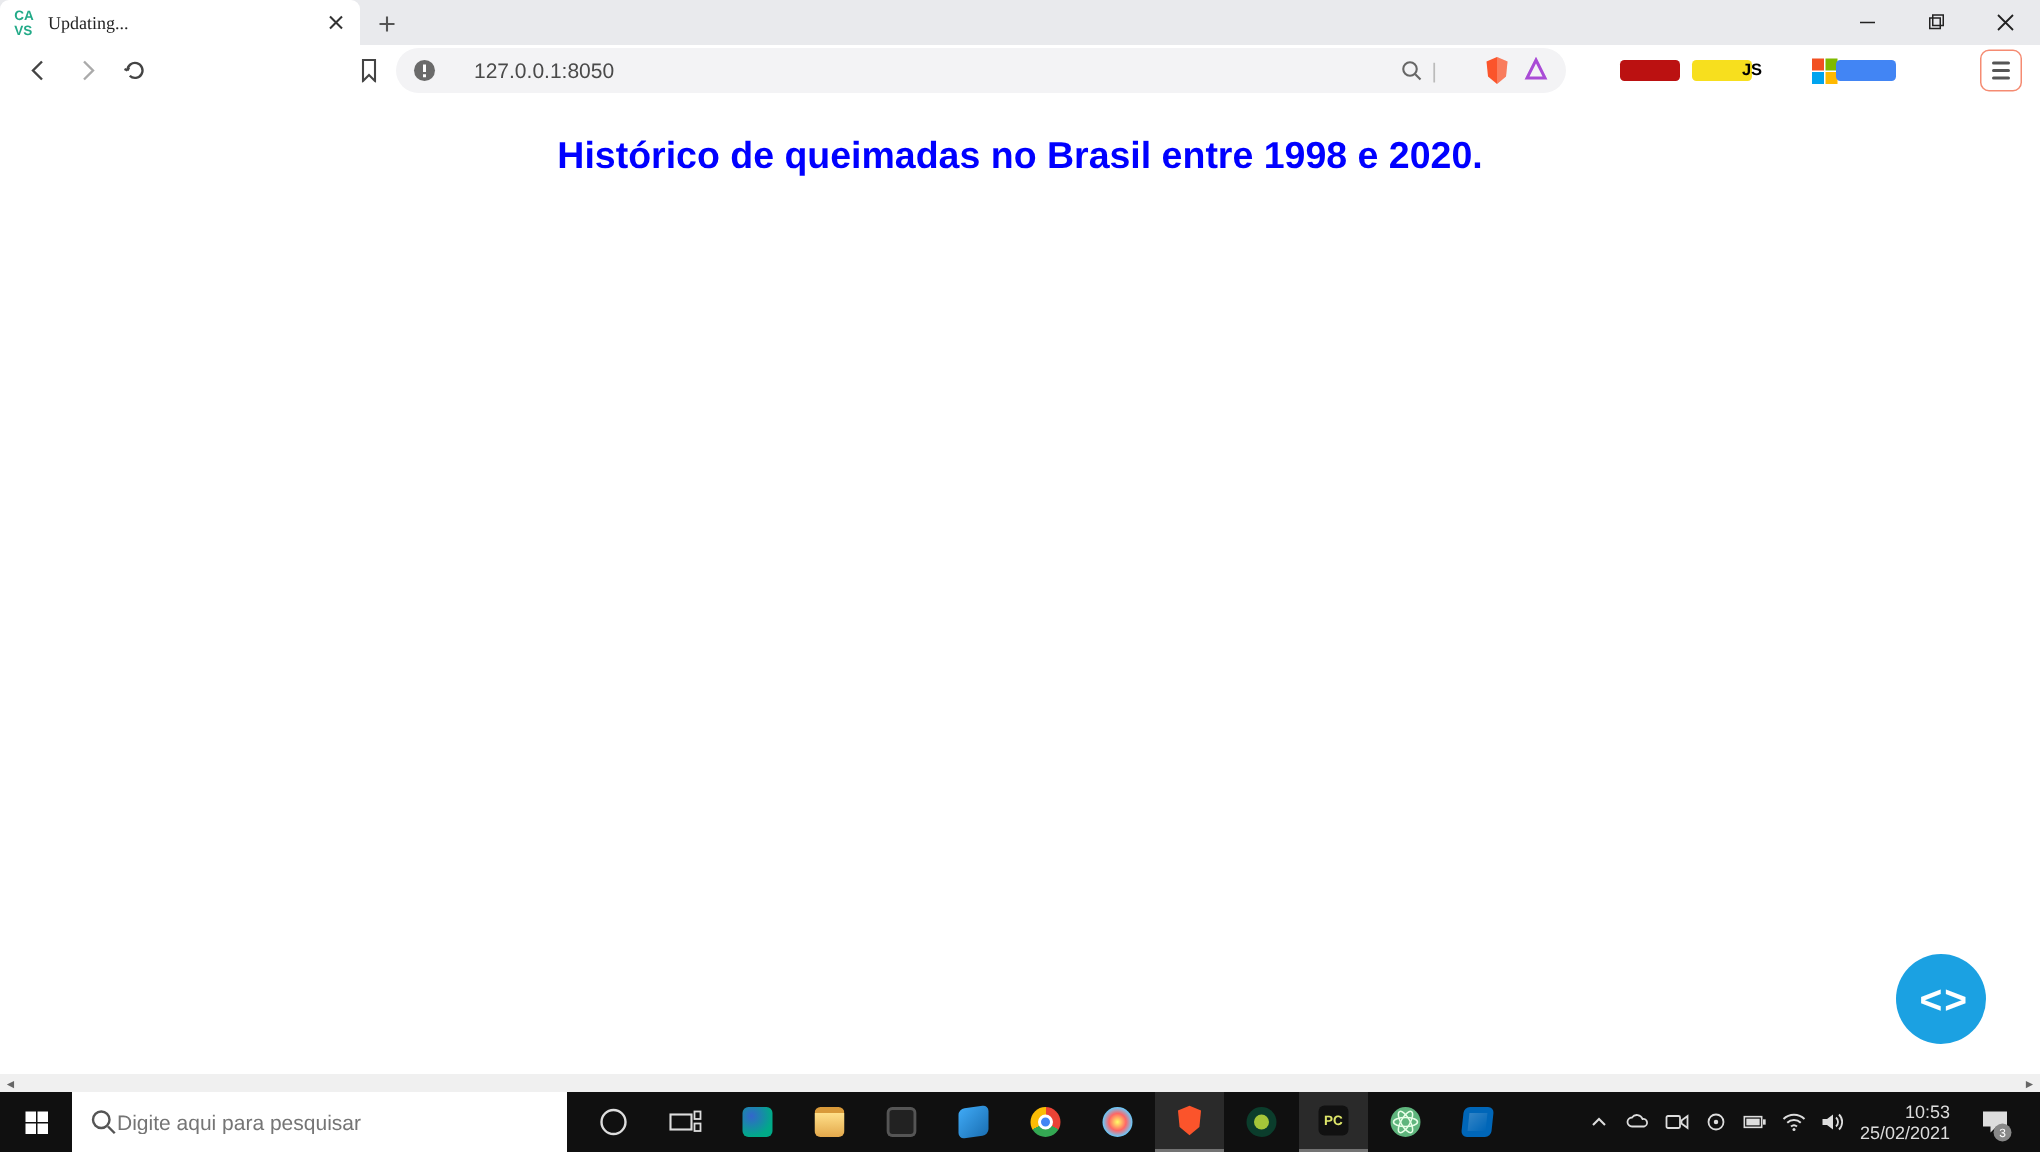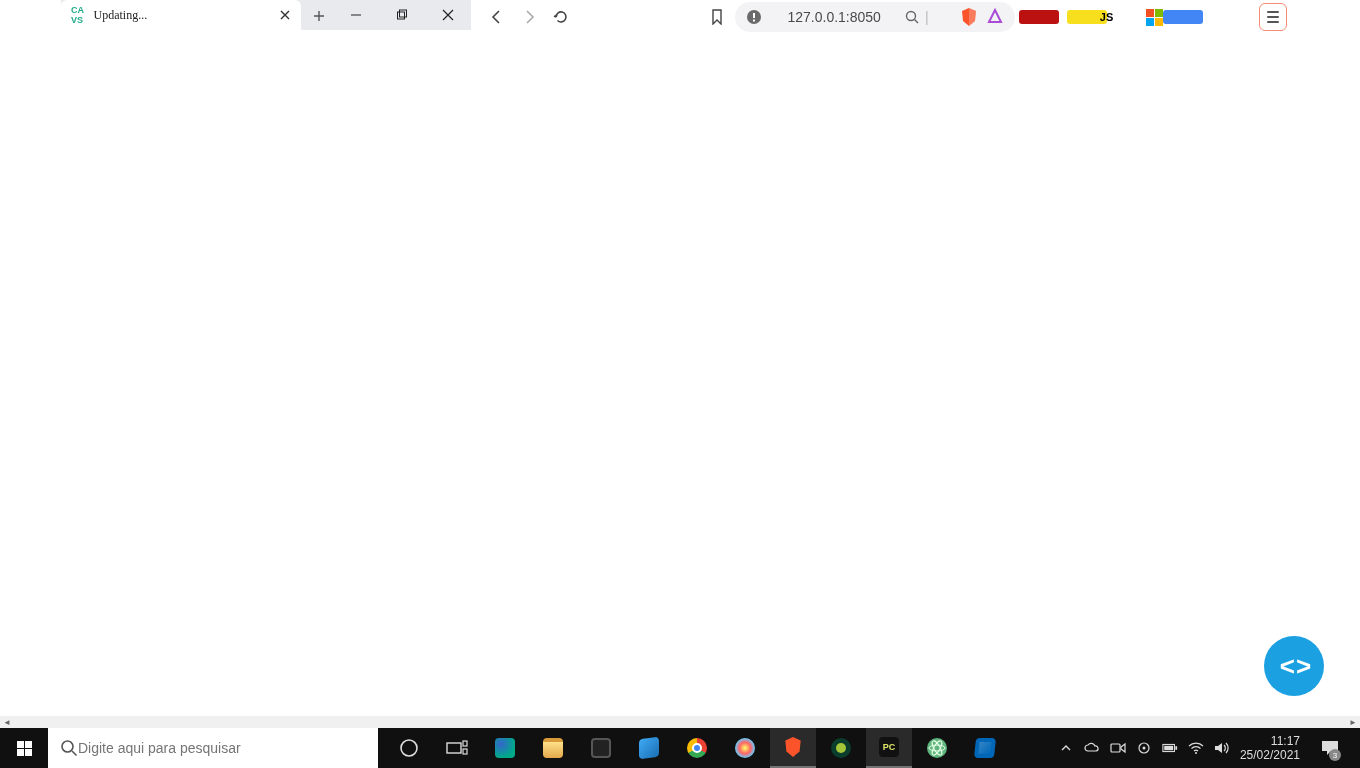--- a/index.html
+++ b/index.html
@@ -1,19 +1,19 @@
 <!DOCTYPE html>
 <html><head>
 <meta charset="utf-8">
 <style>
   * { box-sizing: border-box; margin: 0; padding: 0; font-family: "Segoe UI", Arial, sans-serif; }
   html, body { width: 1360px; height: 768px; overflow: hidden; background: #fff; }
 
   
-  .browser-chrome { width: 100%; height: 64px; display: flex; flex-direction: row; background: #fff; justify-content: center; }
+  .browser-chrome { width: 100%; height: 64px; display: flex; flex-direction: column; background: #fff; }
 
   .tabstrip { height: 30px; background: #e9eaed; display: flex; align-items: flex-end; }
   .tab { height: 30px; width: 240px; background: #fff; border-top-left-radius: 6px; border-top-right-radius: 6px;
          display: flex; align-items: center; padding: 0 8px; font-size: 12px; color: #222; position: relative; }
   .tab .favicon { width: 16px; height: 16px; margin-right: 8px; display:flex; align-items:center; justify-content:center;
                   font-size:9px; font-weight:bold; color:#2a8; }
   .tab .title { flex: 1; white-space: nowrap; overflow: hidden; text-overflow: ellipsis; font-family: Liberation Serif, serif; }
   .tab .close { width: 16px; height: 16px; display:flex; align-items:center; justify-content:center; color:#333; }
   .newtab { width: 28px; height: 28px; display:flex; align-items:center; justify-content:center; margin-left:4px; color:#444; }
   .tabstrip-spacer { flex:1; }
@@ -213,20 +213,23 @@
             <i></i>
             <i></i>
             <i></i>
           </span>
         </span>
     </div>
   </div>
 </div>
 
 <div class="viewport">
+  <div class="page">
+    <h1>Histórico de queimadas no Brasil entre 1998 e 2020.</h1>
+  </div>
 
   <div class="devtools-fab">&lt; &gt;</div>
 </div>
 
 <div class="fake-hscroll">
   <div class="arrow">◄</div>
   <div class="track"></div>
   <div class="arrow">►</div>
 </div>
 
@@ -345,21 +348,21 @@
           <circle cx="8" cy="11" r="1" fill="#ddd"></circle>
         </svg>
       </span>
     <span class="ic">
         <svg width="16" height="14" viewBox="0 0 16 14">
           <path d="M1 5 H4 L8 2 V12 L4 9 H1 Z" fill="#ddd"></path>
           <path d="M10 4 a4 4 0 0 1 0 6 M12 2 a7 7 0 0 1 0 10" fill="none" stroke="#ddd" stroke-width="1.2"></path>
         </svg>
       </span>
     <div class="clock">
-      <div>11:17</div>
+      <div>10:53</div>
       <div>25/02/2021</div>
     </div>
     <div class="notif">
       <svg width="18" height="16" viewBox="0 0 18 16">
           <path d="M1 1 H17 V11 H10 L6 15 V11 H1 Z" fill="#ddd"></path>
         </svg>
       <span class="badge">3</span>
     </div>
   </div>
 </div>

